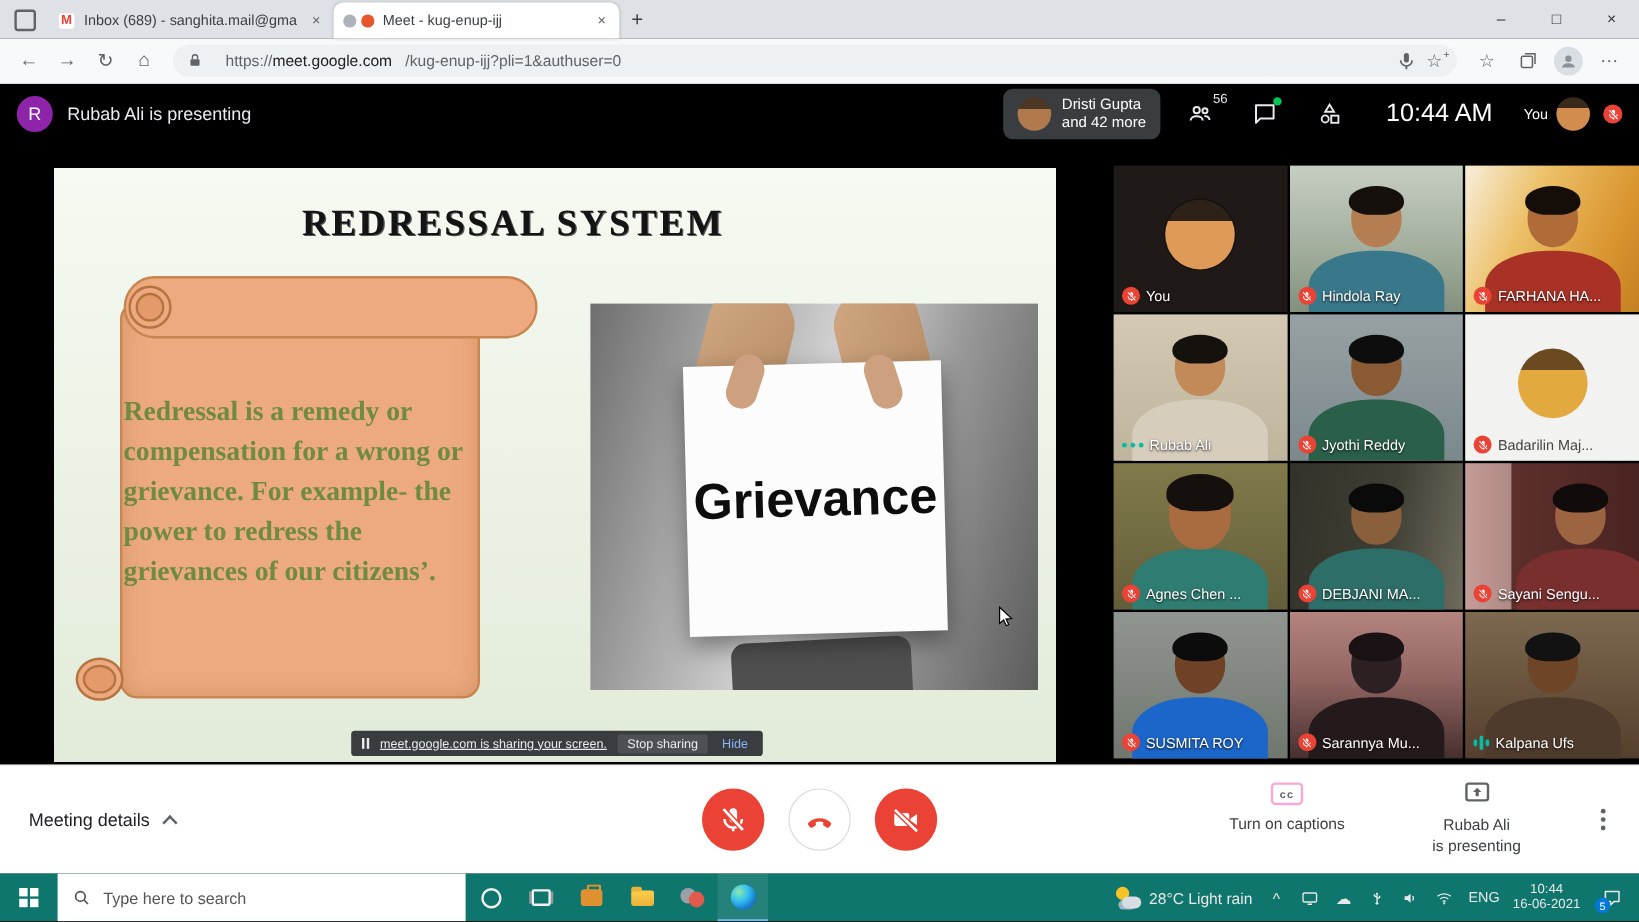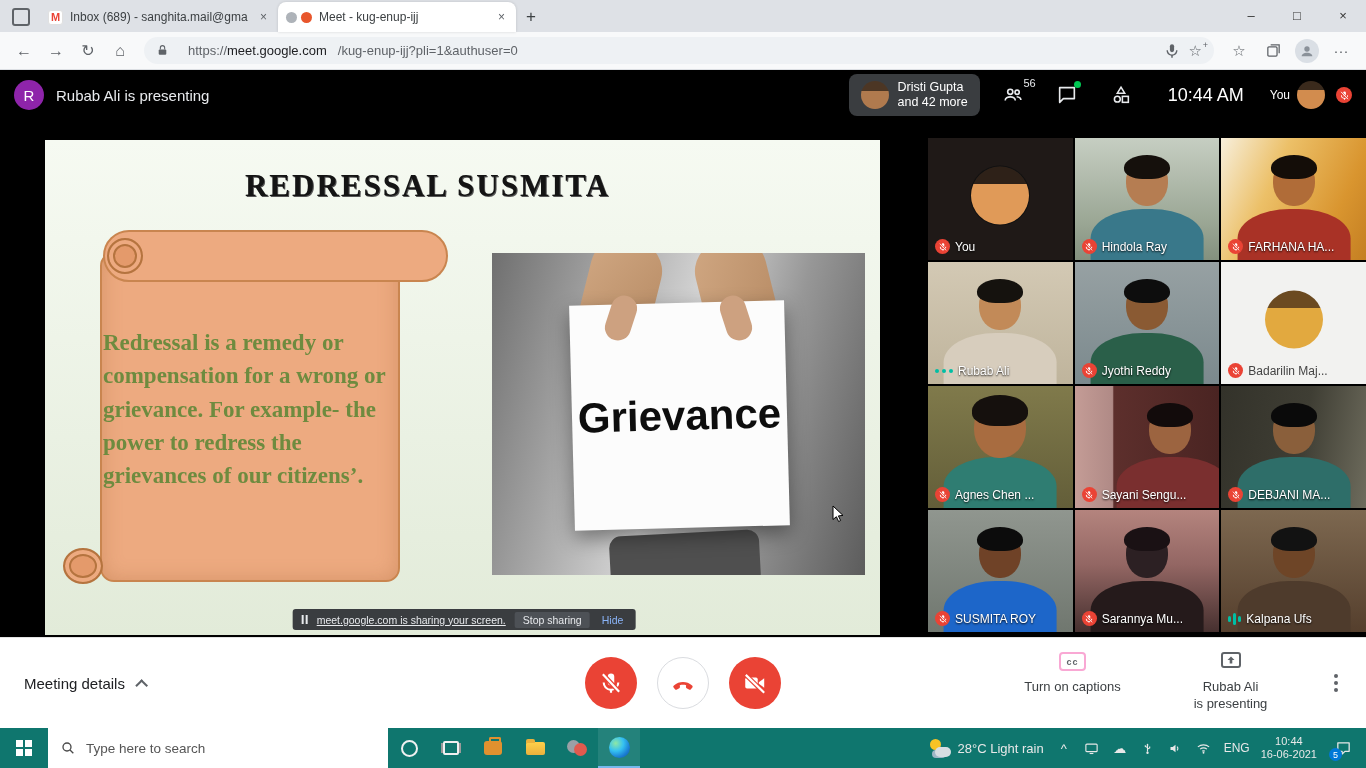--- a/index.html
+++ b/index.html
@@ -40,21 +40,21 @@
   .r-avatar { width:30px; height:30px; border-radius:50%; background:#8e24aa; color:#fff; font-size:15px; display:flex; align-items:center; justify-content:center; flex:none; }
   .presenting { color:#e8eaed; font-size:15px; }
   .mh-spacer { flex:1; }
   .pill { height:42px; background:#3a3d40; border-radius:8px; display:flex; align-items:center; gap:9px; padding:0 12px; }
   .pill-av { width:28px; height:28px; border-radius:50%; background:linear-gradient(#4c3624 35%, #b07a4e 36%); flex:none; }
   .pill-lines { color:#fff; font-size:12.5px; line-height:15px; }
   .hbtn { position:relative; width:42px; height:42px; display:flex; align-items:center; justify-content:center; color:#e8eaed; }
   .hbtn svg { width:22px; height:22px; }
   .hcount { position:absolute; top:3px; right:-2px; font-size:11px; color:#e8eaed; }
   .chatdot { position:absolute; top:7px; right:7px; width:7px; height:7px; border-radius:50%; background:#00c853; }
-  .clock { color:#fff; font-size:18px; margin:0 14px; }
+  .clock { color:#fff; font-size:21px; margin:0 14px; }
   .you-wrap { display:flex; align-items:center; gap:7px; color:#fff; font-size:12px; }
   .you-av { width:28px; height:28px; border-radius:50%; background:linear-gradient(#3a2a1c 32%, #d28c4e 33%); }
   .self-mute { width:16px; height:16px; border-radius:50%; background:#ea4335; display:flex; align-items:center; justify-content:center; margin-left:4px; }
   .self-mute svg { width:11px; height:11px; }
 
   
   .main { position:absolute; top:120px; left:0; width:1366px; height:518px; display:flex; background:#000; }
   .stage { position:relative; width:928px; flex:none; }
   .slide { position:absolute; left:45px; top:20px; width:835px; height:495px; background:linear-gradient(180deg,#f6faf2 0%, #eaf1e3 60%, #e2ebd9 100%); font-family:"Liberation Serif", serif; }
   .slide-title { position:absolute; top:28px; left:0; right:70px; text-align:center; font-size:31px; font-weight:bold; letter-spacing:2px; color:#141414; text-shadow:1px 1px 0 #555; }
@@ -342,21 +342,21 @@
           <svg>
             <use href="#i-mic-off"></use>
           </svg>
         </div>
     </div>
   </div>
 
   <div class="main">
     <div class="stage">
       <div class="slide">
-        <div class="slide-title">REDRESSAL SUSMITA</div>
+        <div class="slide-title">REDRESSAL SYSTEM</div>
         <div class="scroll-body"></div>
         <div class="scroll-banner"></div>
         <div class="spiral sp-top"></div>
         <div class="spiral sp-bottom"></div>
         <div class="scroll-text">Redressal is a remedy or compensation for a wrong or grievance. For example- the power to redress the grievances of our citizens’.</div>
         <div class="photo">
           <div class="hand hand-l"></div>
           <div class="hand hand-r"></div>
           <div class="cuff"></div>
           <div class="card">
@@ -456,42 +456,42 @@
         <div class="head"></div>
         <div class="label">
           <span class="micbadge">
               <svg>
                 <use href="#i-mic-off"></use>
               </svg>
             </span>
           <span class="pname">Agnes Chen ...</span>
         </div>
       </div>
+      <div class="tile p8">
+        <div class="torso"></div>
+        <div class="head"></div>
+        <div class="label">
+          <span class="micbadge">
+              <svg>
+                <use href="#i-mic-off"></use>
+              </svg>
+            </span>
+          <span class="pname">DEBJANI MA...</span>
+        </div>
+      </div>
       <div class="tile p9">
         <div class="torso"></div>
         <div class="head"></div>
         <div class="label">
           <span class="micbadge">
               <svg>
                 <use href="#i-mic-off"></use>
               </svg>
             </span>
           <span class="pname">Sayani Sengu...</span>
-        </div>
-      </div>
-      <div class="tile p8">
-        <div class="torso"></div>
-        <div class="head"></div>
-        <div class="label">
-          <span class="micbadge">
-              <svg>
-                <use href="#i-mic-off"></use>
-              </svg>
-            </span>
-          <span class="pname">DEBJANI MA...</span>
         </div>
       </div>
       <div class="tile p10">
         <div class="torso"></div>
         <div class="head"></div>
         <div class="label">
           <span class="micbadge">
               <svg>
                 <use href="#i-mic-off"></use>
               </svg>

